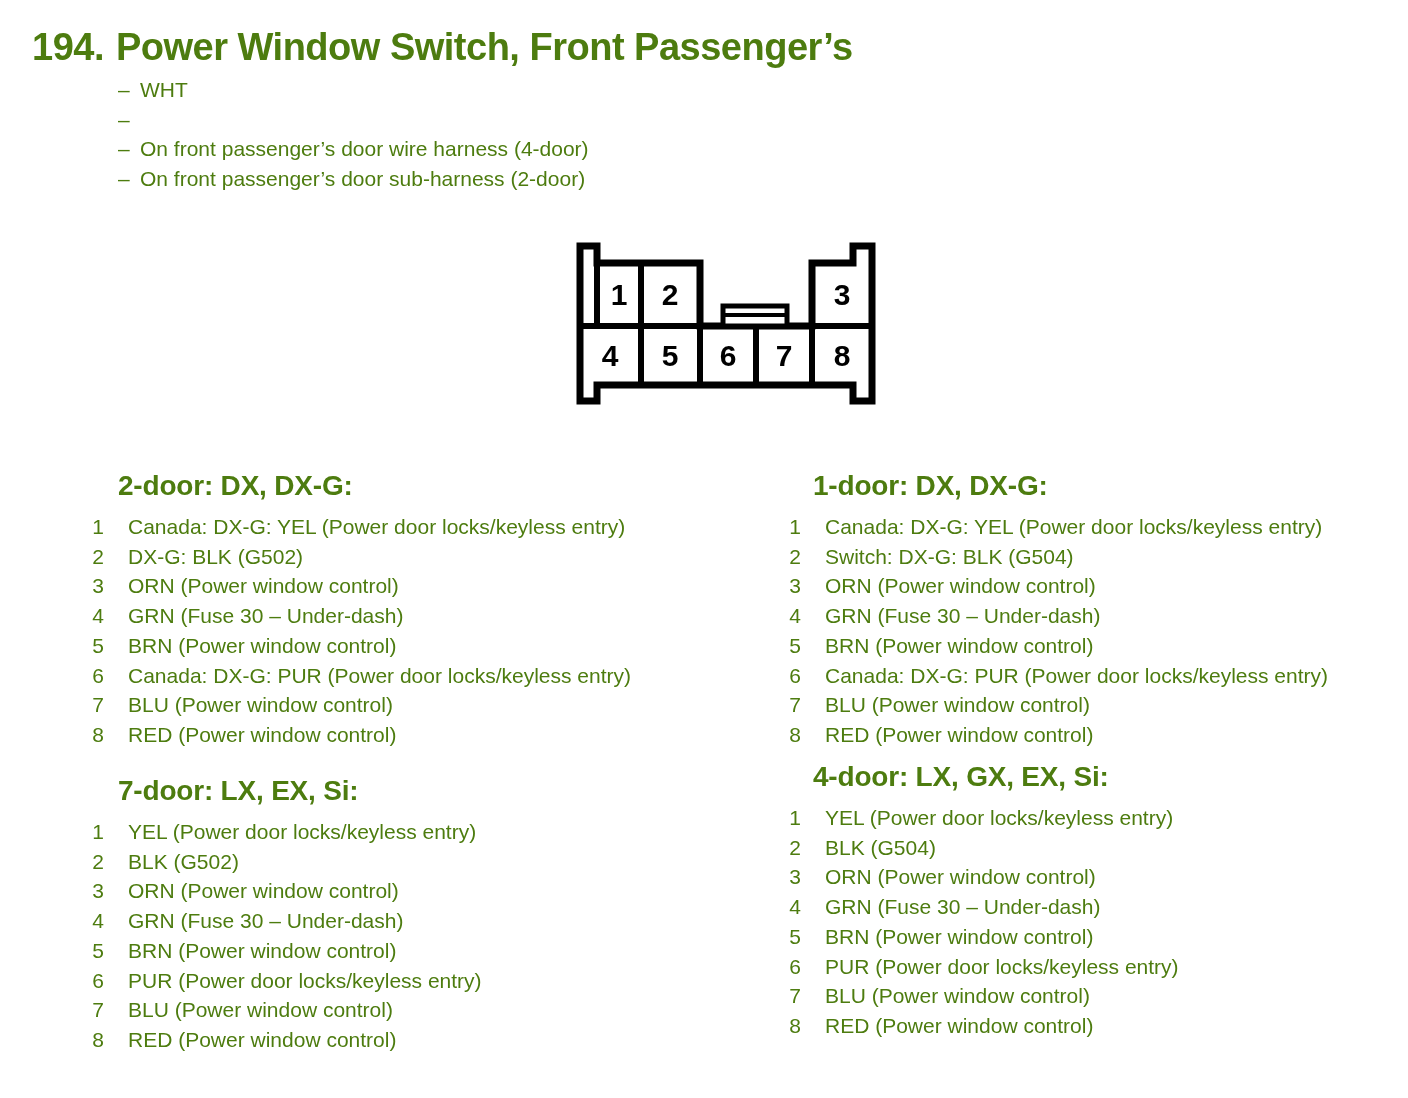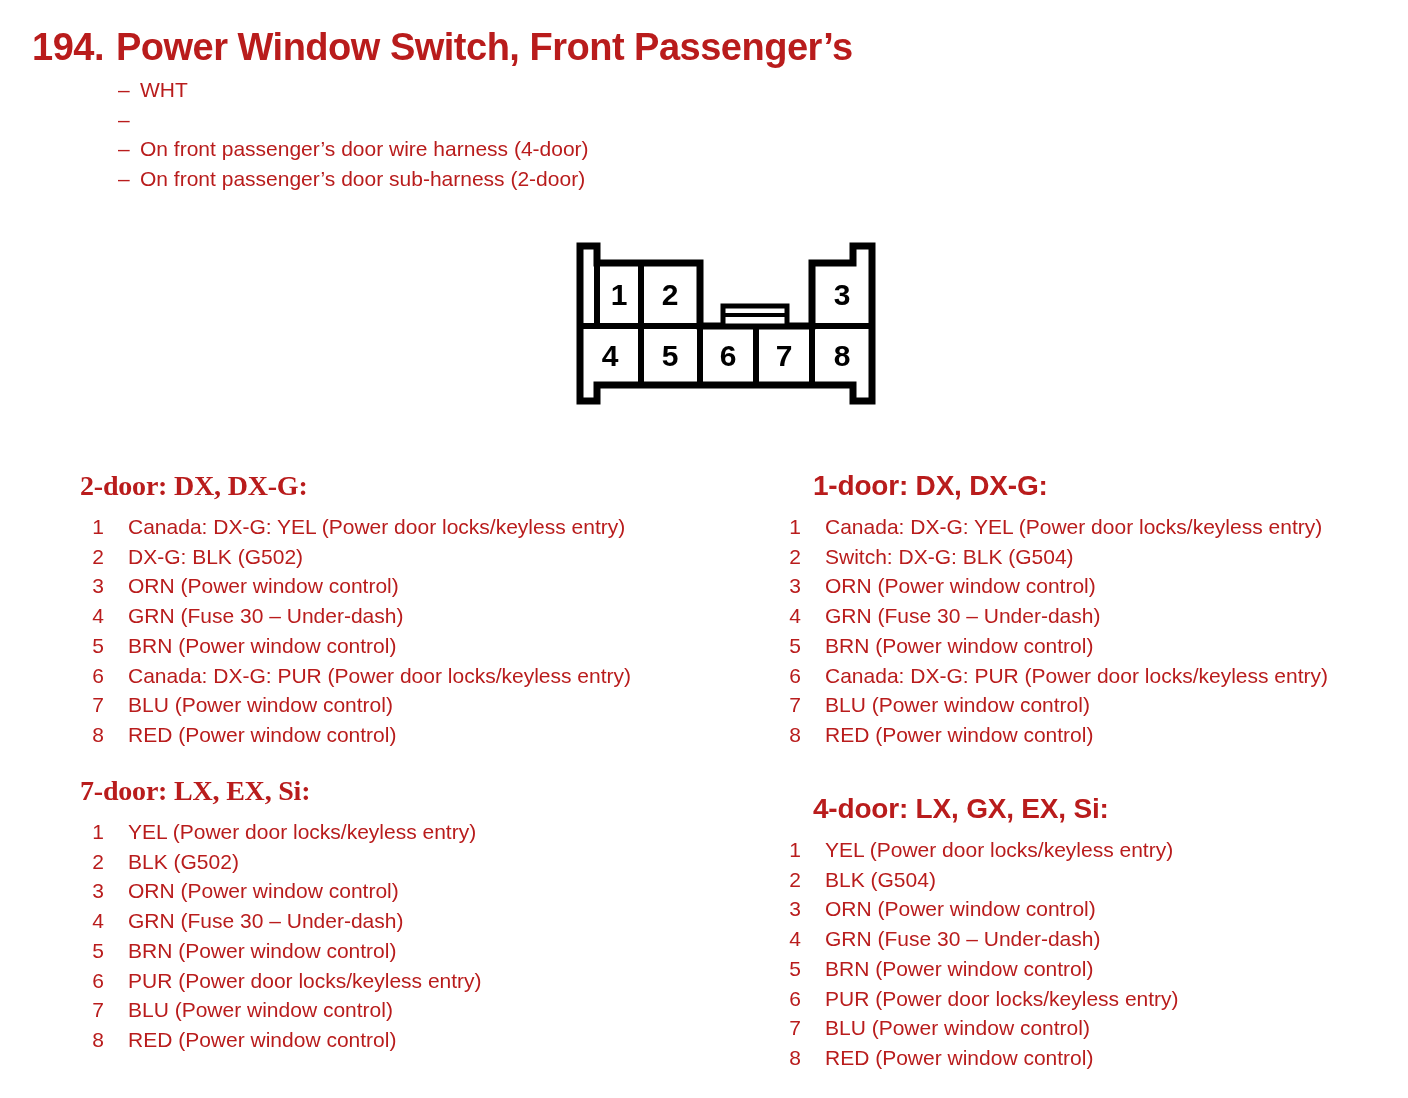--- a/index.html
+++ b/index.html
@@ -1,33 +1,33 @@
 <!DOCTYPE html>
 <html><head>
 <meta charset="utf-8">
 <style>
   html,body{margin:0;padding:0;background:#ffffff;}
   .page{
-    position:relative;width:1408px;height:1098px;background:#ffffff;color:#b91c1c;
+    position:relative;width:1408px;height:1098px;background:#ffffff;color:#4d7c0f;
     font-family:"Liberation Sans", sans-serif;overflow:hidden;
   }
   .abs{position:absolute;}
   
   .title-line{left:32px;top:26px;font-size:38px;font-weight:bold;letter-spacing:-0.5px;white-space:nowrap;}
   .title-num{display:inline-block;margin-right:12px;}
   
   .bullets{left:118px;top:75px;font-size:21px;line-height:29.7px;white-space:nowrap;}
   .bullet-row{display:flex;}
   .dash{display:inline-block;width:22px;flex:none;}
   
   .connector{left:555px;top:230px;}
   
   .sec{position:absolute;white-space:nowrap;}
   .sec-h{font-size:28px;font-weight:bold;line-height:28px;letter-spacing:-0.2px;}
-  .sec-h.indent-l{font-family:Liberation Serif, serif;}
+  .sec-h.indent-l{margin-left:38px;}
   .sec-h.indent-r{margin-left:36px;}
   .rows{margin-top:12px;font-size:21px;line-height:29.7px;}
   .row{display:flex;}
   .pin-num{width:24px;text-align:right;flex:none;}
   .pin-desc{margin-left:24px;}
 </style>
 </head>
 <body>
 
 <div class="page">
@@ -188,21 +188,21 @@
           <span class="pin-num">7</span>
           <span class="pin-desc">BLU (Power window control)</span>
         </div>
       <div class="row">
           <span class="pin-num">8</span>
           <span class="pin-desc">RED (Power window control)</span>
         </div>
     </div>
   </div>
 
-  <div class="sec" style="left:777px;top:795px;">
+  <div class="sec" style="left:777px;top:763px;">
     <div class="sec-h indent-r">4-door: LX, GX, EX, Si:</div>
     <div class="rows">
       <div class="row">
           <span class="pin-num">1</span>
           <span class="pin-desc">YEL (Power door locks/keyless entry)</span>
         </div>
       <div class="row">
           <span class="pin-num">2</span>
           <span class="pin-desc">BLK (G504)</span>
         </div>

